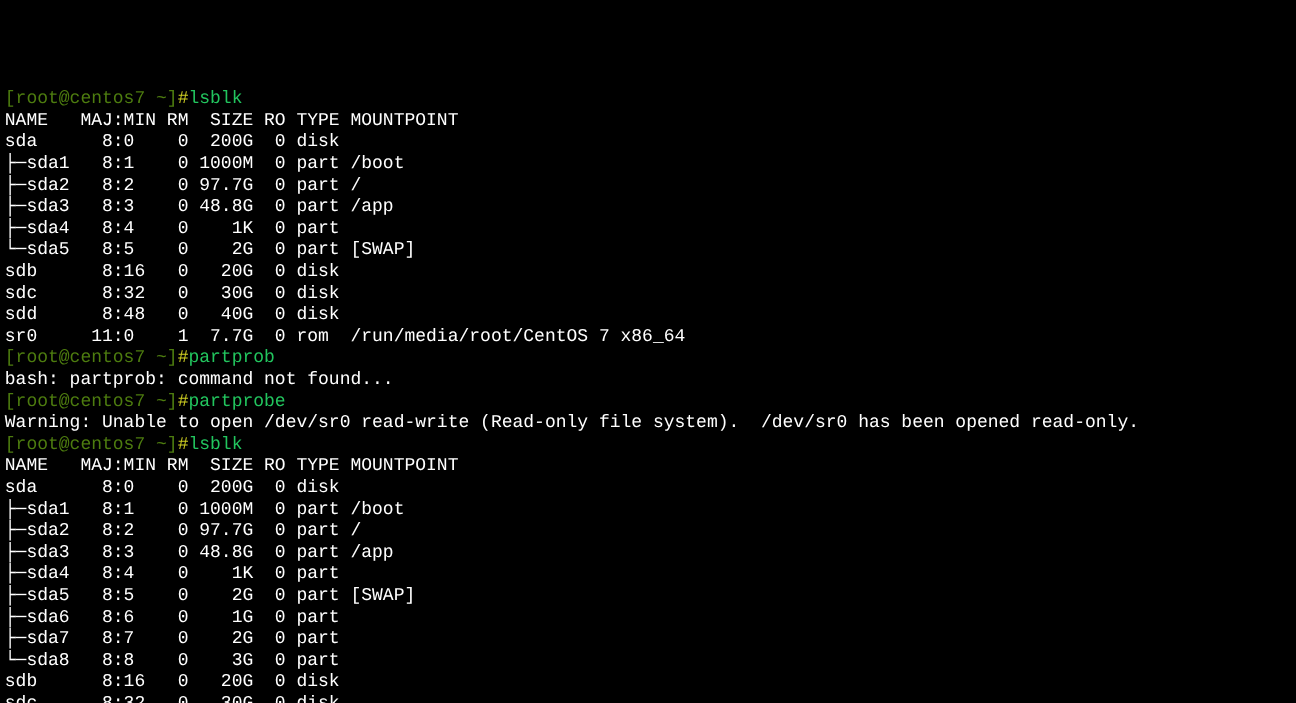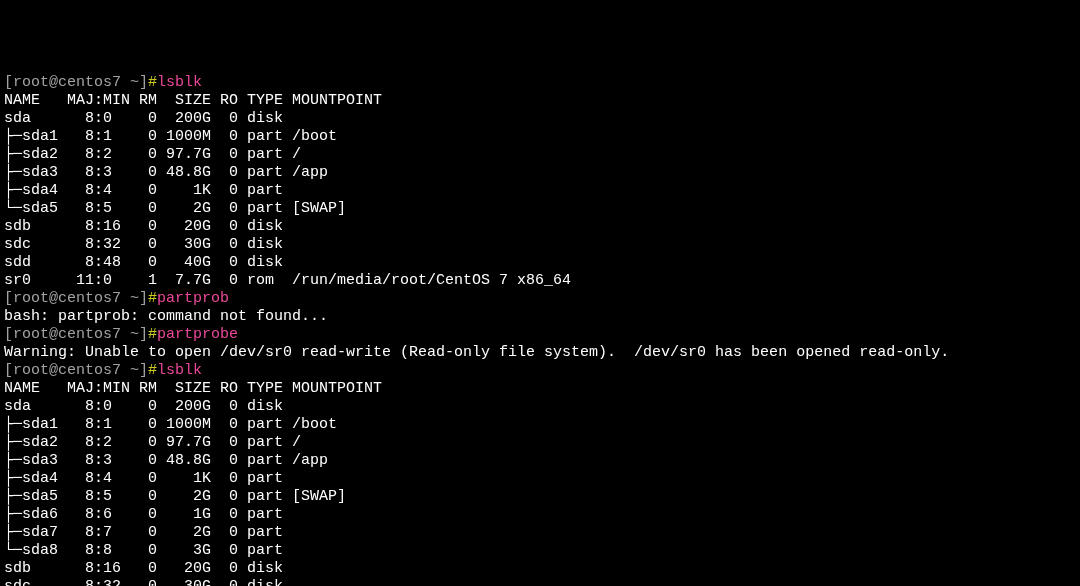--- a/index.html
+++ b/index.html
@@ -9,23 +9,23 @@
       font-size: 15px;
       line-height: 18px;
       margin: 0;
       padding: 2px 4px;
       white-space: pre;
       width: 1080px;
       height: 586px;
       box-sizing: border-box;
       overflow: hidden;
     }
-    .prompt-green { color: #a3a3a3; }
+    .prompt-green { color: #4d7c0f; }
     .prompt-yellow { color: #cccc22; }
-    .cmd { color: #ec4899; }
+    .cmd { color: #22c55e; }
     .line { display: block; }
   </style>
 </head>
 <body>
 
 
 
 <span class="line"><span class="prompt-green">[root@centos7 ~]</span><span class="prompt-yellow">#</span><span class="cmd">lsblk</span></span><span class="line">NAME   MAJ:MIN RM  SIZE RO TYPE MOUNTPOINT</span><span class="line">sda      8:0    0  200G  0 disk </span><span class="line">├─sda1   8:1    0 1000M  0 part /boot</span><span class="line">├─sda2   8:2    0 97.7G  0 part /</span><span class="line">├─sda3   8:3    0 48.8G  0 part /app</span><span class="line">├─sda4   8:4    0    1K  0 part </span><span class="line">└─sda5   8:5    0    2G  0 part [SWAP]</span><span class="line">sdb      8:16   0   20G  0 disk </span><span class="line">sdc      8:32   0   30G  0 disk </span><span class="line">sdd      8:48   0   40G  0 disk </span><span class="line">sr0     11:0    1  7.7G  0 rom  /run/media/root/CentOS 7 x86_64</span><span class="line"><span class="prompt-green">[root@centos7 ~]</span><span class="prompt-yellow">#</span><span class="cmd">partprob</span></span><span class="line">bash: partprob: command not found...</span><span class="line"><span class="prompt-green">[root@centos7 ~]</span><span class="prompt-yellow">#</span><span class="cmd">partprobe</span></span><span class="line">Warning: Unable to open /dev/sr0 read-write (Read-only file system).  /dev/sr0 has been opened read-only.</span><span class="line"><span class="prompt-green">[root@centos7 ~]</span><span class="prompt-yellow">#</span><span class="cmd">lsblk</span></span><span class="line">NAME   MAJ:MIN RM  SIZE RO TYPE MOUNTPOINT</span><span class="line">sda      8:0    0  200G  0 disk </span><span class="line">├─sda1   8:1    0 1000M  0 part /boot</span><span class="line">├─sda2   8:2    0 97.7G  0 part /</span><span class="line">├─sda3   8:3    0 48.8G  0 part /app</span><span class="line">├─sda4   8:4    0    1K  0 part </span><span class="line">├─sda5   8:5    0    2G  0 part [SWAP]</span><span class="line">├─sda6   8:6    0    1G  0 part </span><span class="line">├─sda7   8:7    0    2G  0 part </span><span class="line">└─sda8   8:8    0    3G  0 part </span><span class="line">sdb      8:16   0   20G  0 disk </span><span class="line">sdc      8:32   0   30G  0 disk </span>
 
 

